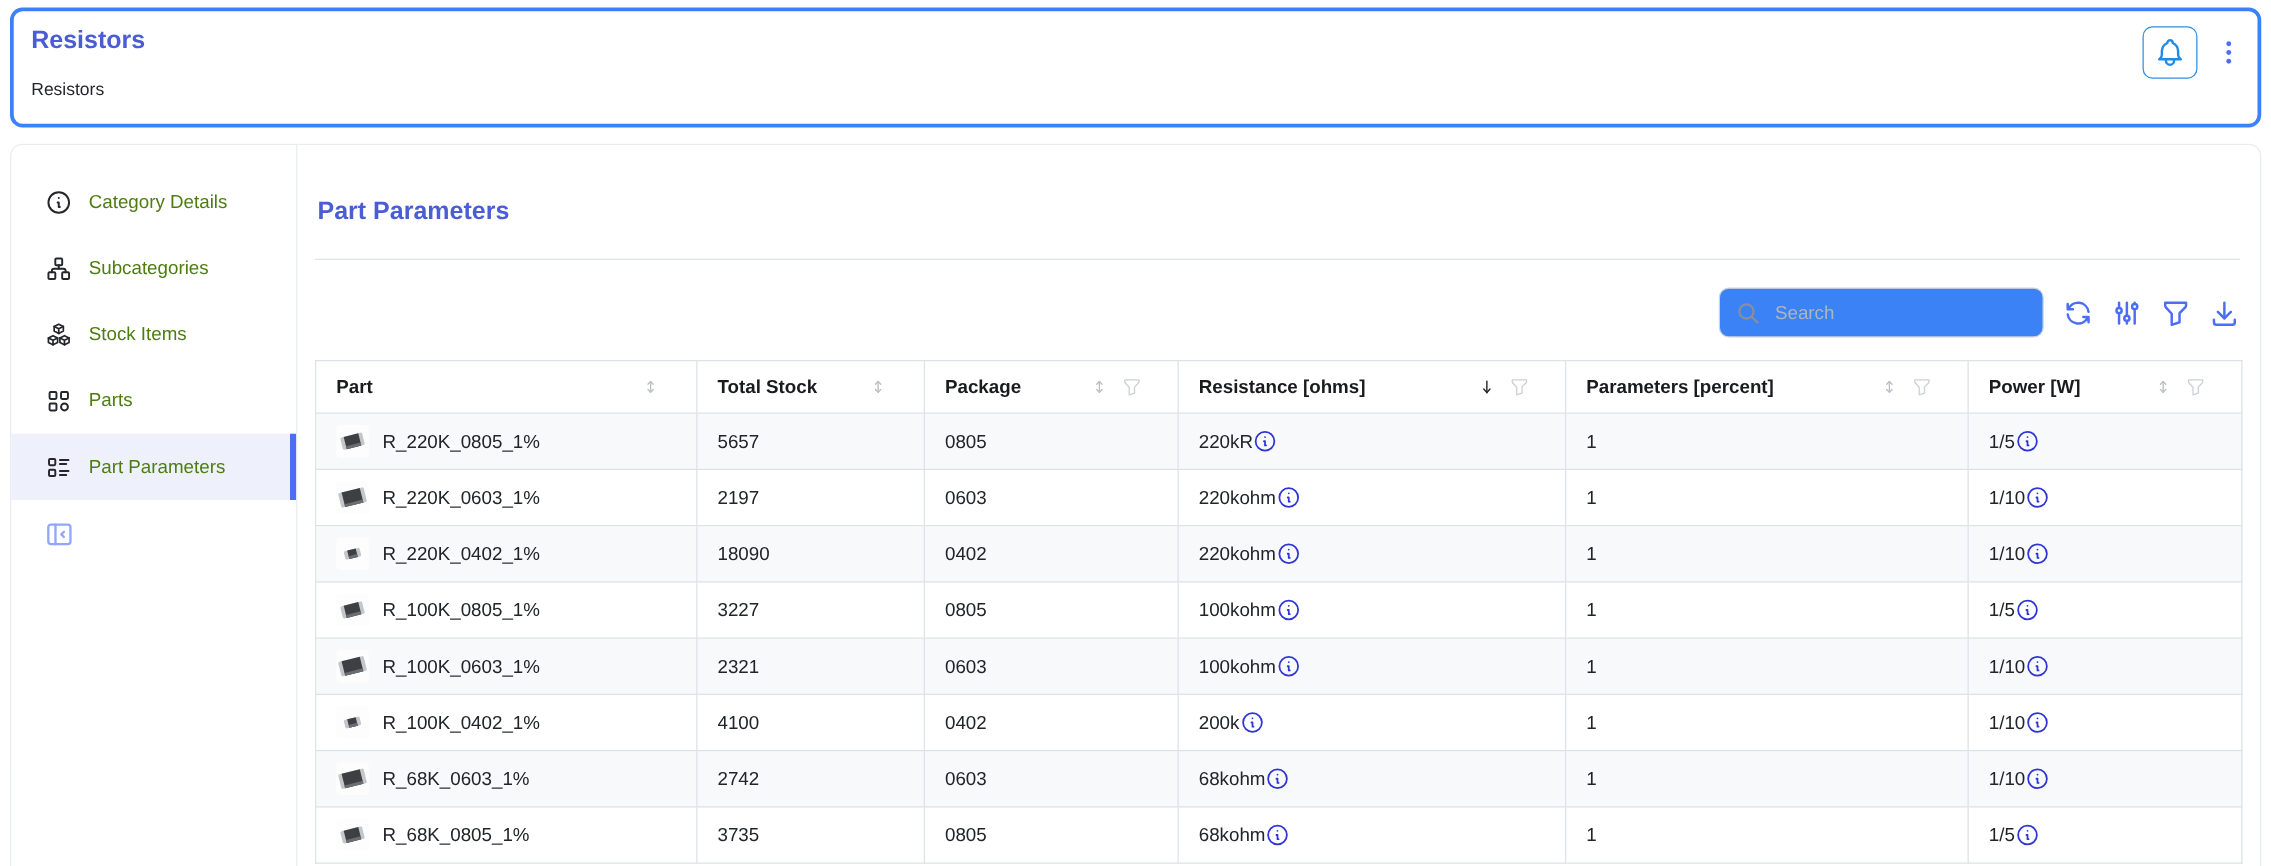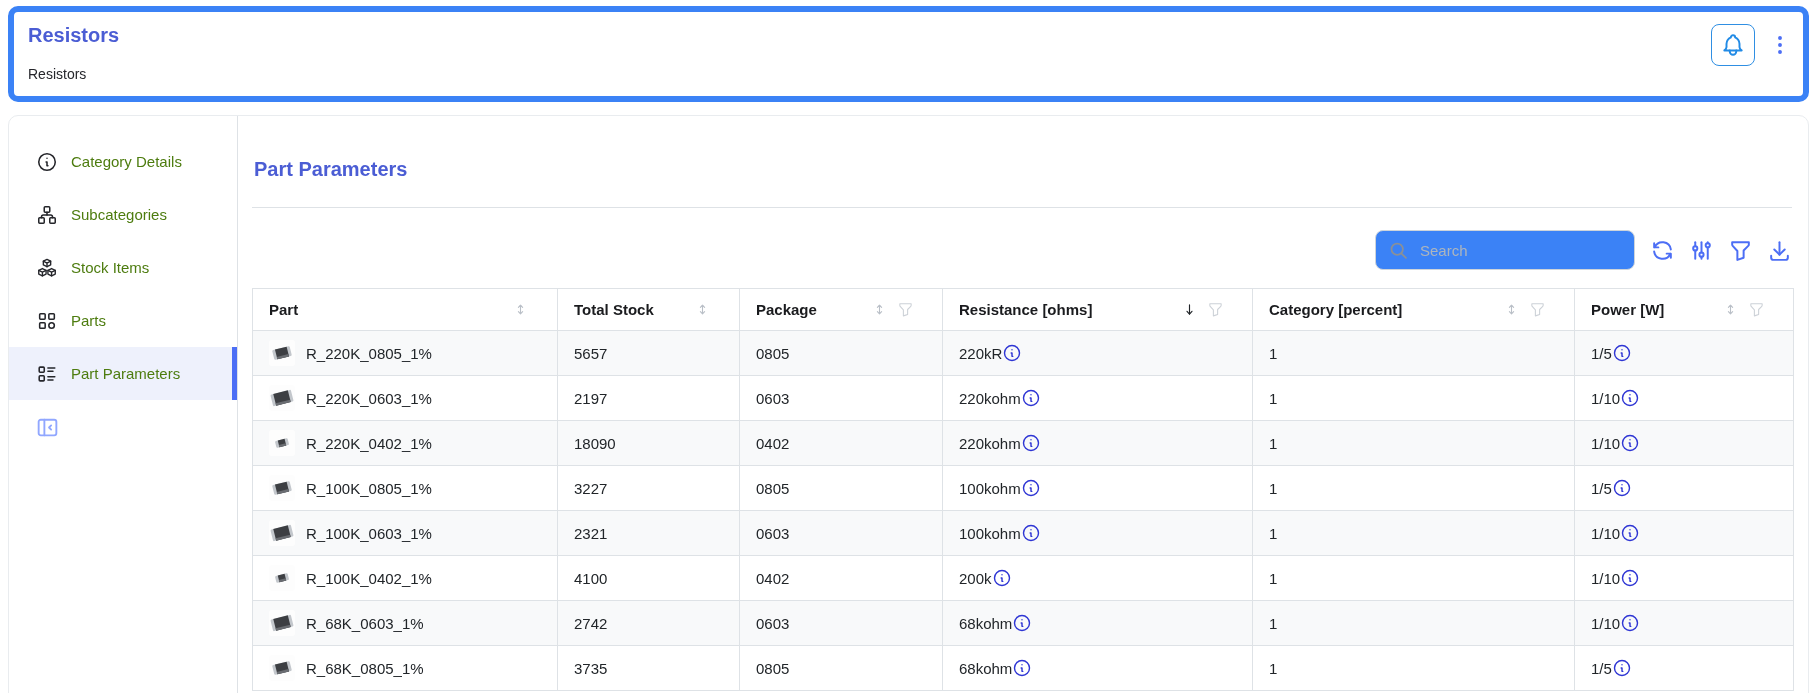--- a/index.html
+++ b/index.html
@@ -8,21 +8,21 @@
     width:1817px; height:693px; overflow:hidden; position:relative;
     background:#ffffff; color:#212529;
     font-family:"Liberation Sans", sans-serif;
   }
   .icon svg { width:100%; height:100%; display:block; }
   .icon { display:inline-block; flex:none; }
 
   
   .top-card {
     position:absolute; left:8px; top:6px; width:1801px; height:96px;
-    border:6px solid #3b82f6; border-radius:10px; background:#fff;
+    border:3px solid #3b82f6; border-radius:10px; background:#fff;
   }
   .page-title {
     position:absolute; left:14px; top:12px;
     font-size:20px; font-weight:700; color:var(--accent,#4b5dd4);
   }
   .breadcrumb {
     position:absolute; left:14px; top:54px;
     font-size:14px; color:#25262b; cursor:pointer;
   }
   .hdr-actions {
@@ -331,21 +331,21 @@
                   <span class="icon th-icon filter">
                     <svg viewBox="0 0 24 24" fill="none" stroke="currentColor" stroke-linecap="round" stroke-linejoin="round" stroke-width="1.5">
                       <path d="M4 4h16v2.172a2 2 0 0 1 -.586 1.414l-4.414 4.414v7l-6 2v-8.5l-4.48 -4.928a2 2 0 0 1 -.52 -1.345v-2.227z"></path>
                     </svg>
                   </span>
                 </span>
               </div>
             </th>
             <th>
               <div class="th-inner">
-                <span class="th-label">Category [percent]</span>
+                <span class="th-label">Parameters [percent]</span>
                 <span class="th-icons">
                   <span class="icon th-icon">
                     <svg viewBox="0 0 24 24" fill="none" stroke="currentColor" stroke-linecap="round" stroke-linejoin="round" stroke-width="1.5">
                       <path d="M12 6v12"></path>
                       <path d="M9 9l3 -3l3 3"></path>
                       <path d="M9 15l3 3l3 -3"></path>
                     </svg>
                   </span>
                   <span class="icon th-icon filter">
                     <svg viewBox="0 0 24 24" fill="none" stroke="currentColor" stroke-linecap="round" stroke-linejoin="round" stroke-width="1.5">

